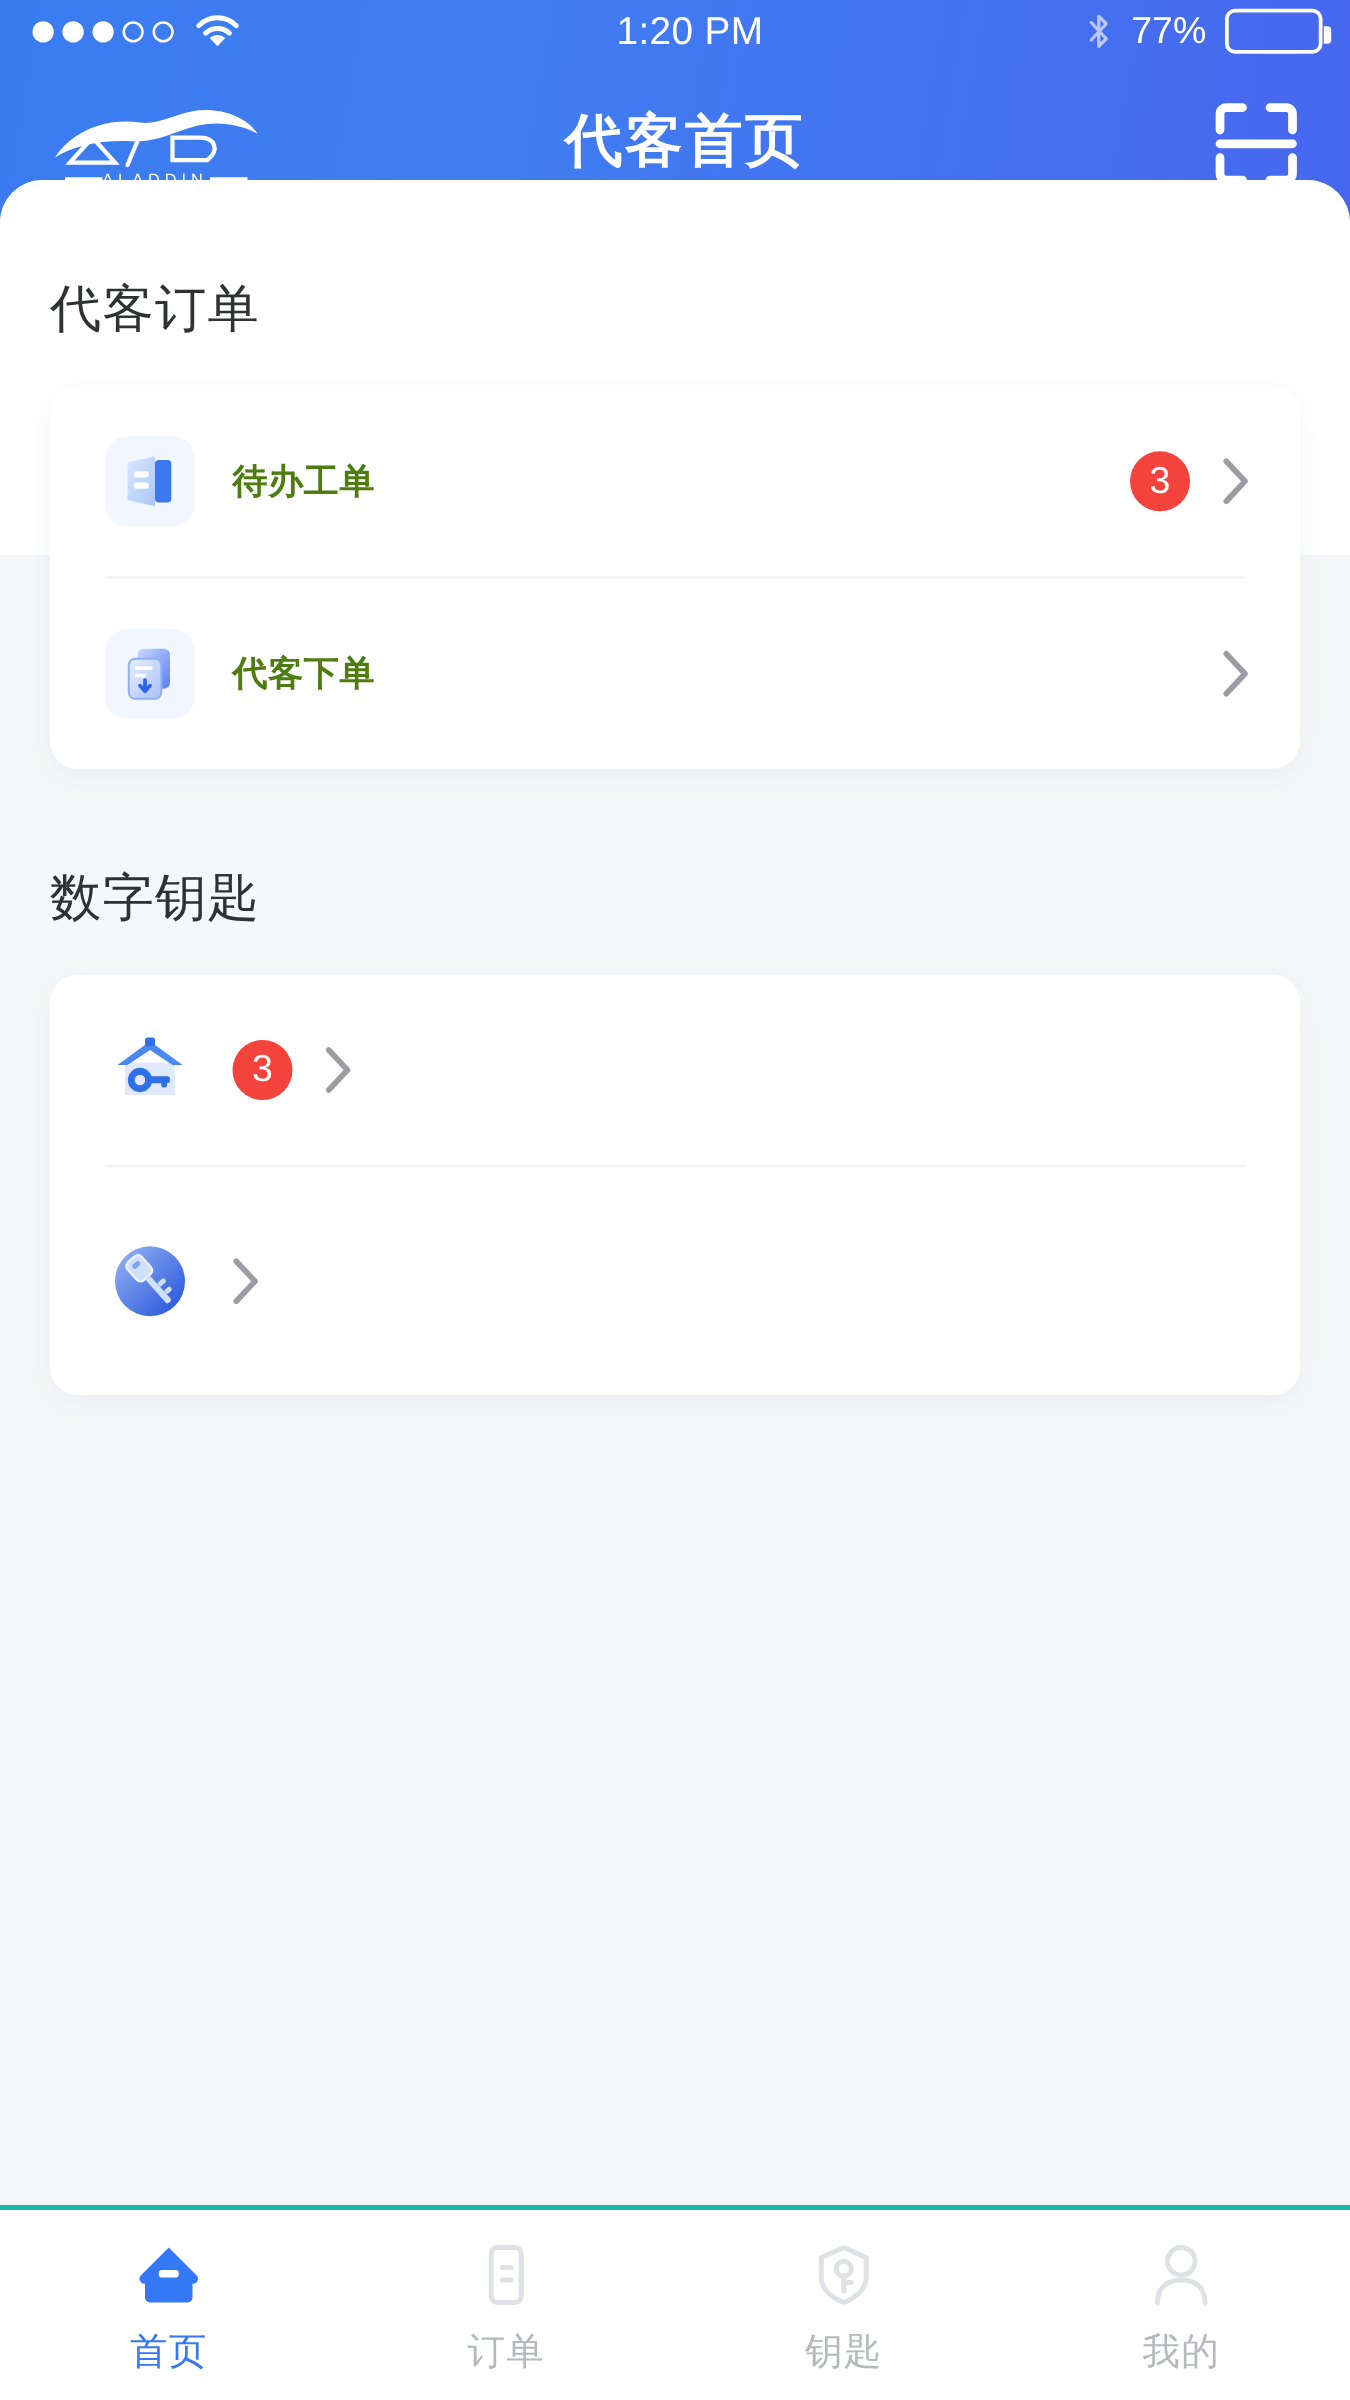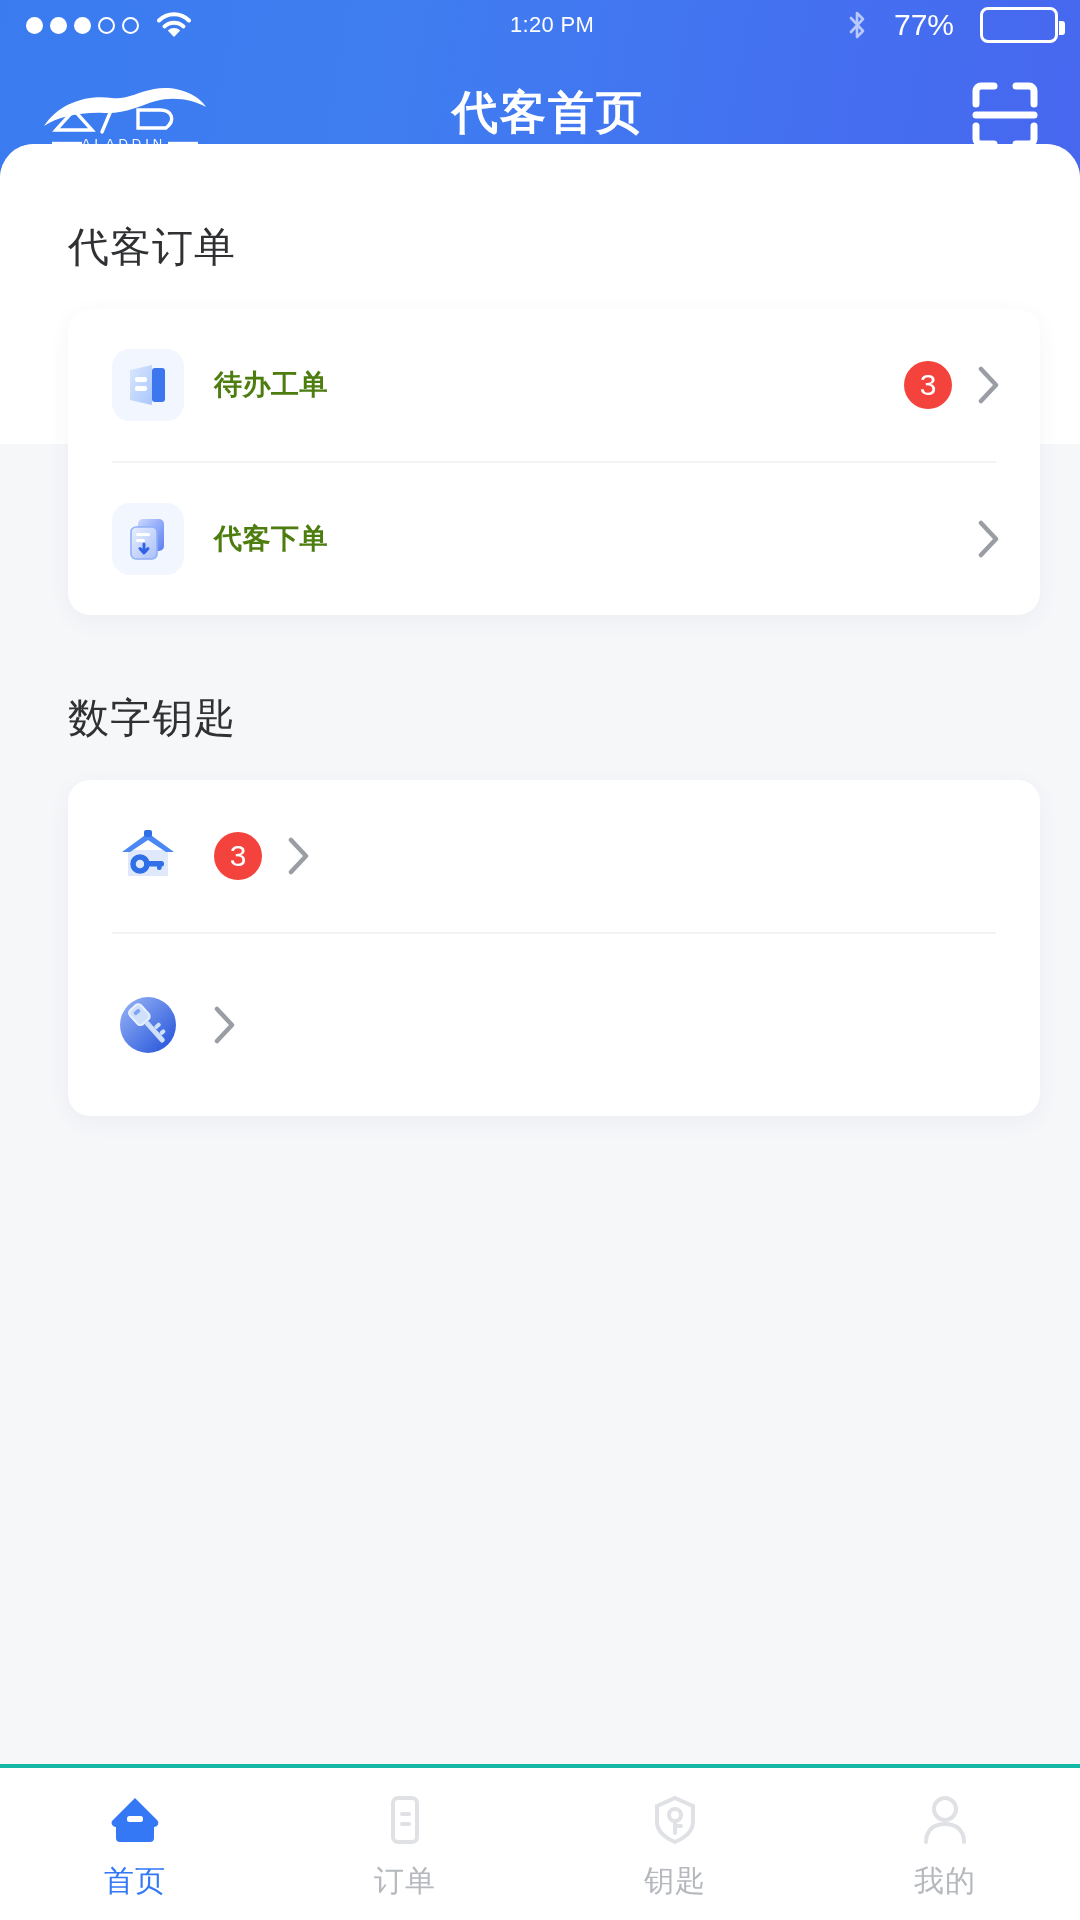--- a/index.html
+++ b/index.html
@@ -21,23 +21,23 @@
     display:flex; align-items:center; color:#fff;
   }
   .sb-left { position:absolute; left:26px; top:0; height:50px; display:flex; align-items:center; gap:9px; }
   .dots { display:flex; align-items:center; gap:7px; }
   .dot { width:17px; height:17px; border-radius:50%; border:2px solid #fff; }
   .dot.filled { background:#fff; }
   .wifi { margin-left:9px; position:relative; width:34px; height:26px; }
   .sb-center {
     position:absolute; left:0; right:0; top:0; height:50px;
     display:flex; align-items:center; justify-content:center;
-    font-size:22px; letter-spacing:.3px;margin-left:24px;
-  }
-  .sb-right { position:absolute; right:22px; top:0; height:50px; display:flex; align-items:center; gap:26px; }
+    font-size:31px; letter-spacing:.3px;margin-left:24px;
+  }
+  .sb-right { position:absolute; right:22px; top:0; height:50px; display:flex; align-items:center; gap:15px; }
   .bt { width:22px; height:30px; opacity:.62; }
   .batt-pct { font-size:30px; }
   .batt {
     width:78px; height:36px; border:3px solid #fff; border-radius:8px;
     position:relative; padding:3px;
   }
   .batt::after {
     content:""; position:absolute; right:-10px; top:11px;
     width:6px; height:14px; background:#fff; border-radius:0 3px 3px 0;
   }
@@ -54,21 +54,21 @@
 
   
   .sheet {
     position:absolute; top:144px; left:0; width:1080px; height:1776px;
     background:#f6f7f9; border-radius:34px 34px 0 0;
   }
   .sheet-white {
     position:absolute; top:0; left:0; width:1080px; height:300px;
     background:#ffffff; border-radius:34px 34px 0 0;
   }
-  .body-scroll { position:absolute; top:0; left:0; width:1080px; height:1536px;padding-left:28px; }
+  .body-scroll { position:absolute; top:0; left:0; width:1080px; height:1536px; }
 
   .section-title {
     position:relative; margin:76px 0 0 40px;
     font-size:41px; color:#303133; letter-spacing:1px;
   }
 
   .card {
     position:relative; margin:34px 40px 0 40px;
     background:#fff; border-radius:22px;
     box-shadow:0 6px 22px rgba(60,80,130,.055);

